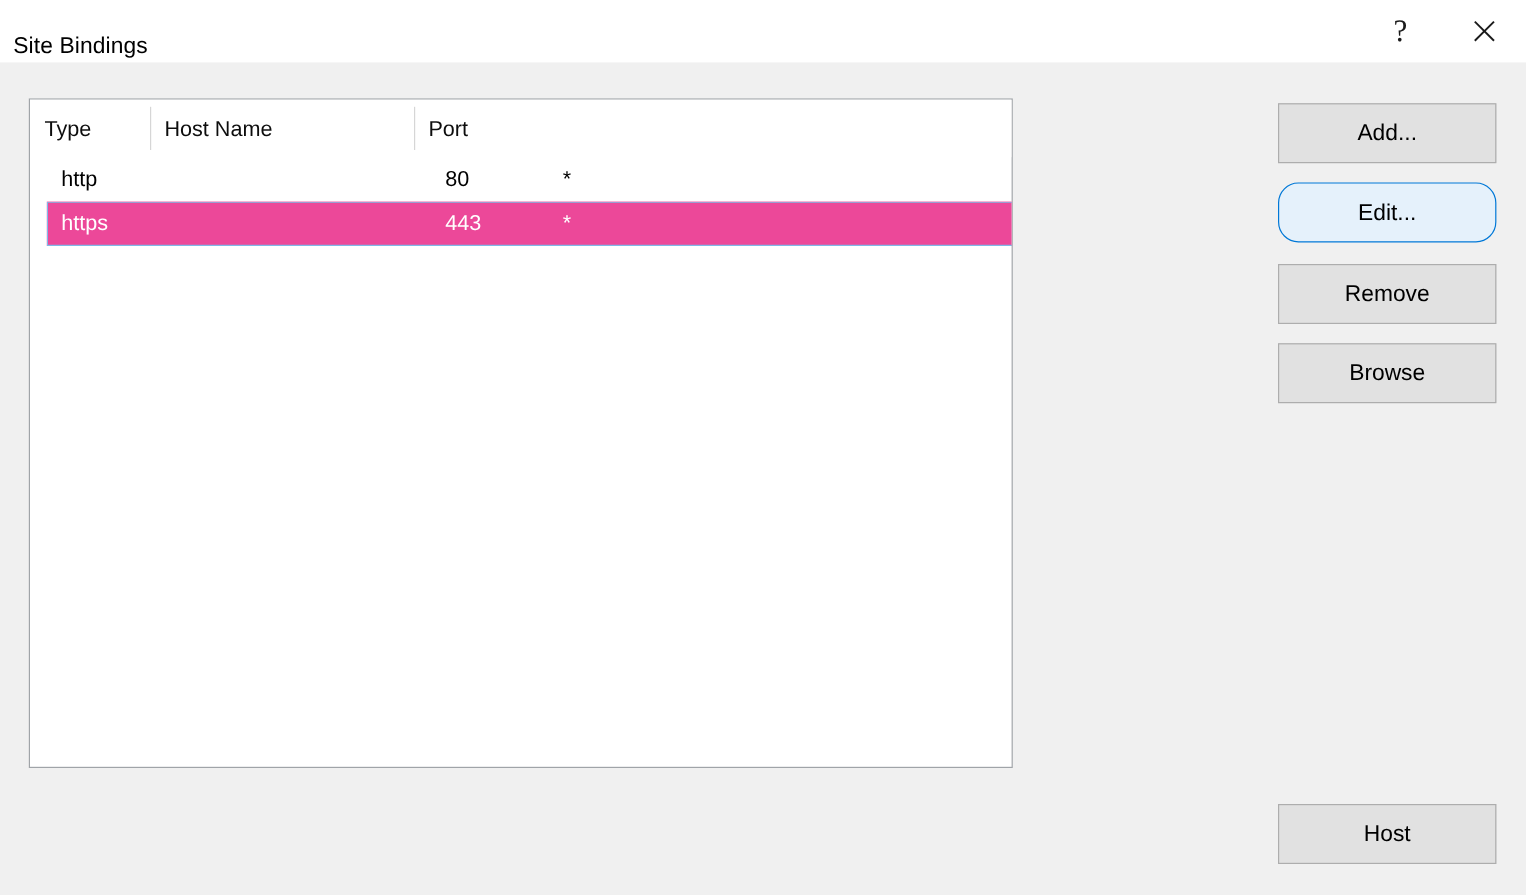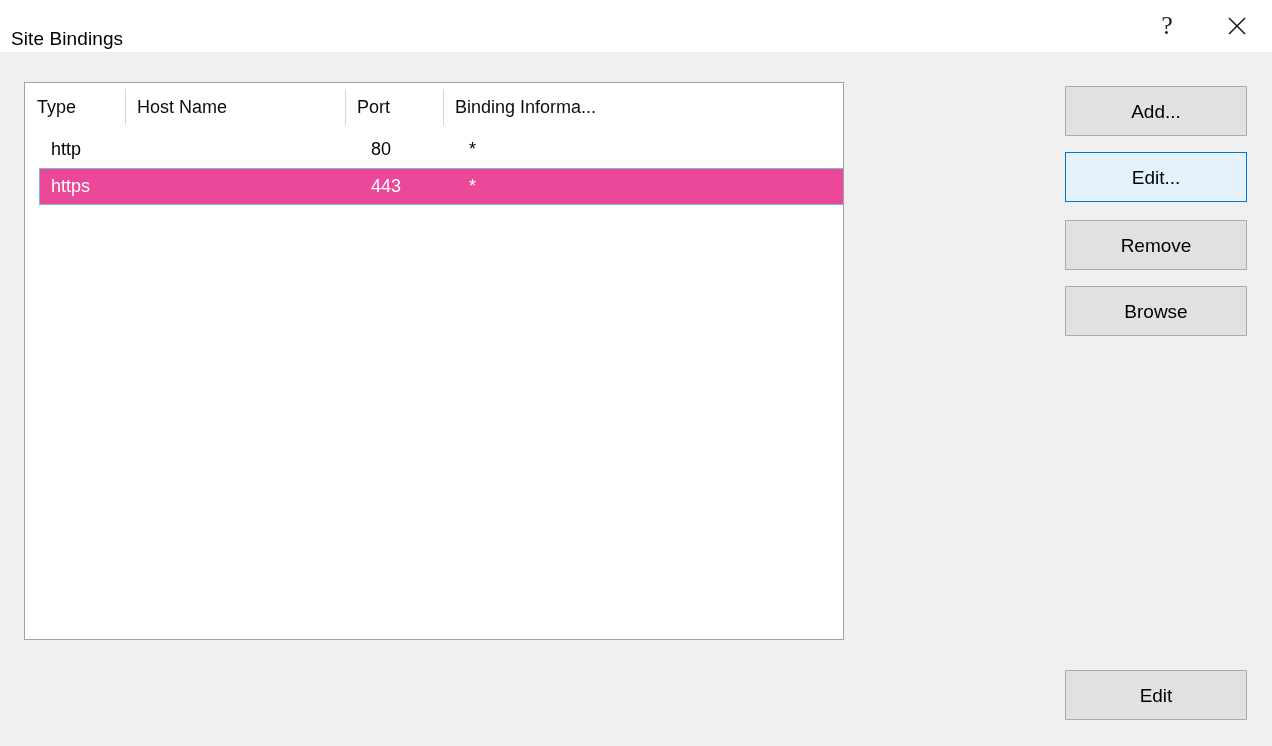--- a/index.html
+++ b/index.html
@@ -171,21 +171,21 @@
     justify-content: center;
     cursor: default;
     padding: 4px;
     white-space: nowrap;
   }
   .btn.focused {
     background: #e5f1fb;
     border: 1px solid #0078d7;
   }
   .btn-add    { left: 1065px; top: 86px; }
-  .btn-edit   { left: 1065px; top: 152px; }
+  .btn-edit   { left: 1065px; top: 152px; border-radius: 17px; }
   .btn-remove { left: 1065px; top: 220px; }
   .btn-browse { left: 1065px; top: 286px; }
   .btn-close  { left: 1065px; top: 670px; }
 </style>
 </head>
 <body>
 
 <div class="titlebar">
   <div class="title-text">Site Bindings</div>
 
@@ -203,21 +203,20 @@
     </button>
   </div>
 </div>
 
 <div class="list-panel">
 
   <div class="list-header">
     <div class="col col-type">Type</div>
     <div class="col col-host">Host Name</div>
     <div class="col col-port">Port</div>
-    <div class="col col-binding">Binding Informa...</div>
     <div class="col-end-divider"></div>
   </div>
 
   <div class="rows">
     <div class="row">
       <div class="cell c-type">http</div>
       <div class="cell c-host"></div>
       <div class="cell c-port">80</div>
       <div class="cell c-ip">*</div>
       <div class="cell c-binding"></div>
@@ -231,13 +230,13 @@
       <div class="cell c-binding"></div>
     </div>
   </div>
 
 </div>
 
 <button class="btn btn-add">Add...</button>
 <button class="btn btn-edit focused">Edit...</button>
 <button class="btn btn-remove">Remove</button>
 <button class="btn btn-browse">Browse</button>
-<button class="btn btn-close">Edit</button>
+<button class="btn btn-close">Host</button>
 
 </body></html>

